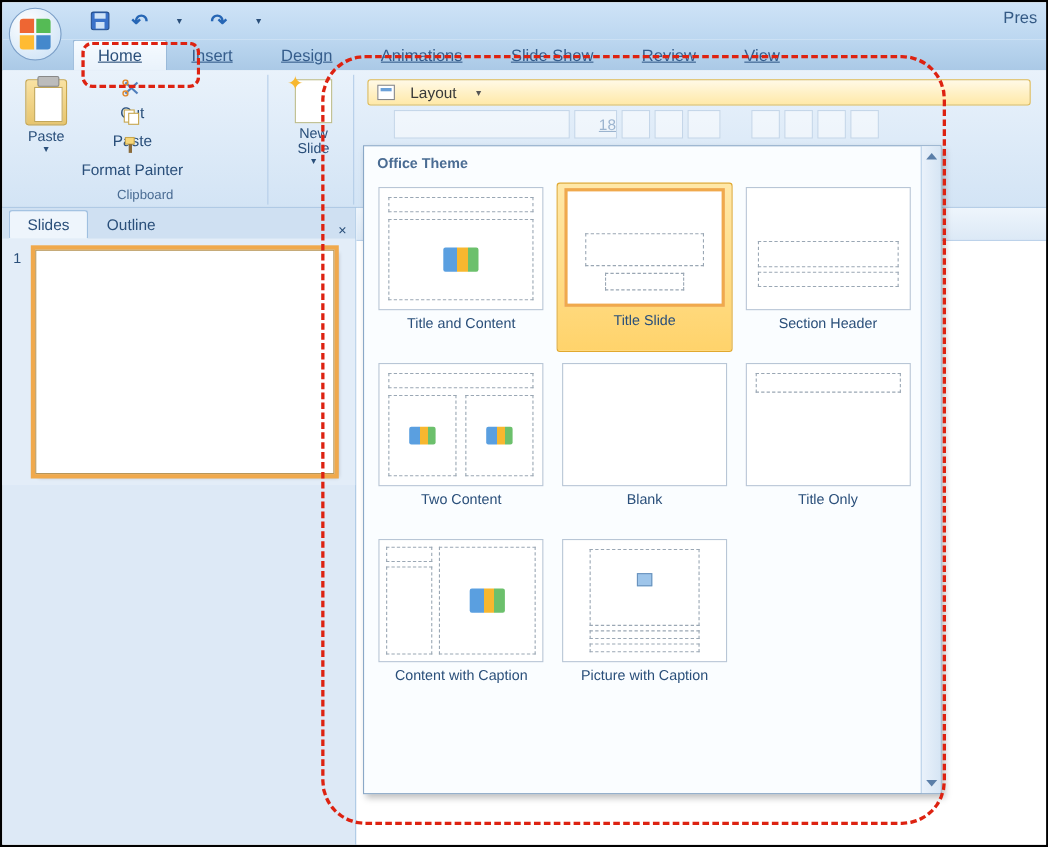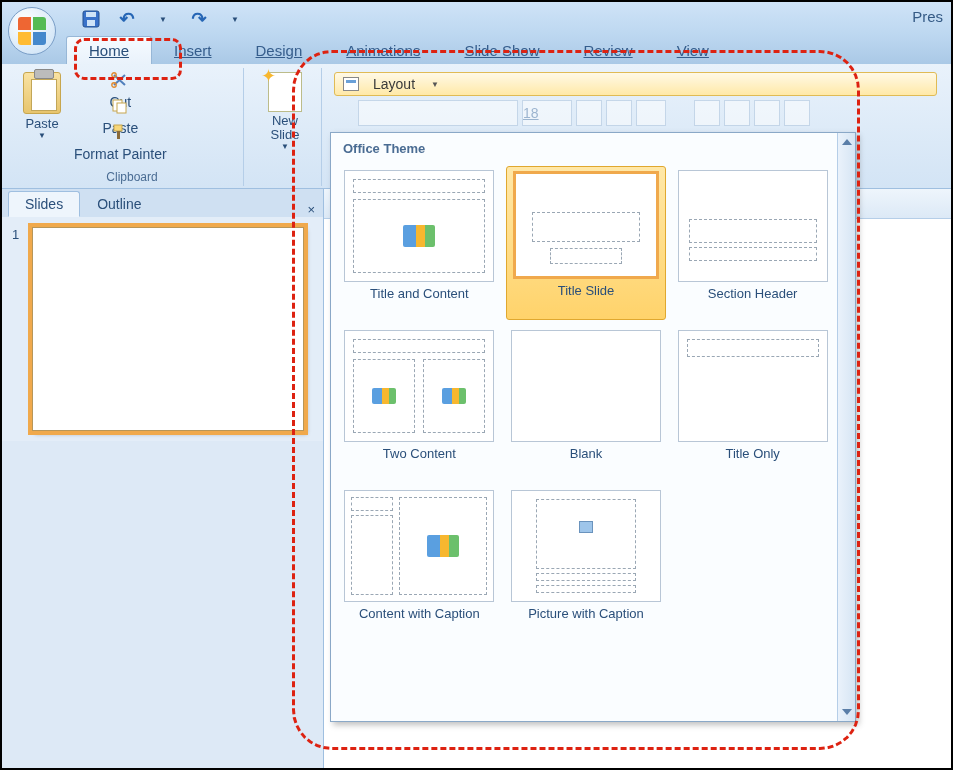--- a/index.html
+++ b/index.html
@@ -212,21 +212,21 @@
   </div>
 
   <div class="group" style="flex:1; border-right:none;">
     <div class="layout-btn">
       <span class="lico"></span>
       <span>Layout</span>
       <span class="drop">▼</span>
     </div>
     <div class="ghost-fontstrip">
       <div class="ghost-box" style="width:160px;"></div>
-      <div class="ghost-box" style="width:50px; text-align:left; font-size:14px; color:#5a7ea8; line-height:24px;text-decoration:underline;">18</div>
+      <div class="ghost-box" style="width:39px; text-align:right; font-size:14px; color:#5a7ea8; line-height:24px;text-decoration:underline;">18</div>
       <div class="ghost-box" style="width:26px;"></div>
       <div class="ghost-box" style="width:26px;"></div>
       <div class="ghost-box" style="width:30px;"></div>
       <div style="width:20px;"></div>
       <div class="ghost-box" style="width:26px;"></div>
       <div class="ghost-box" style="width:26px;"></div>
       <div class="ghost-box" style="width:26px;"></div>
       <div class="ghost-box" style="width:26px;"></div>
     </div>
   </div>

